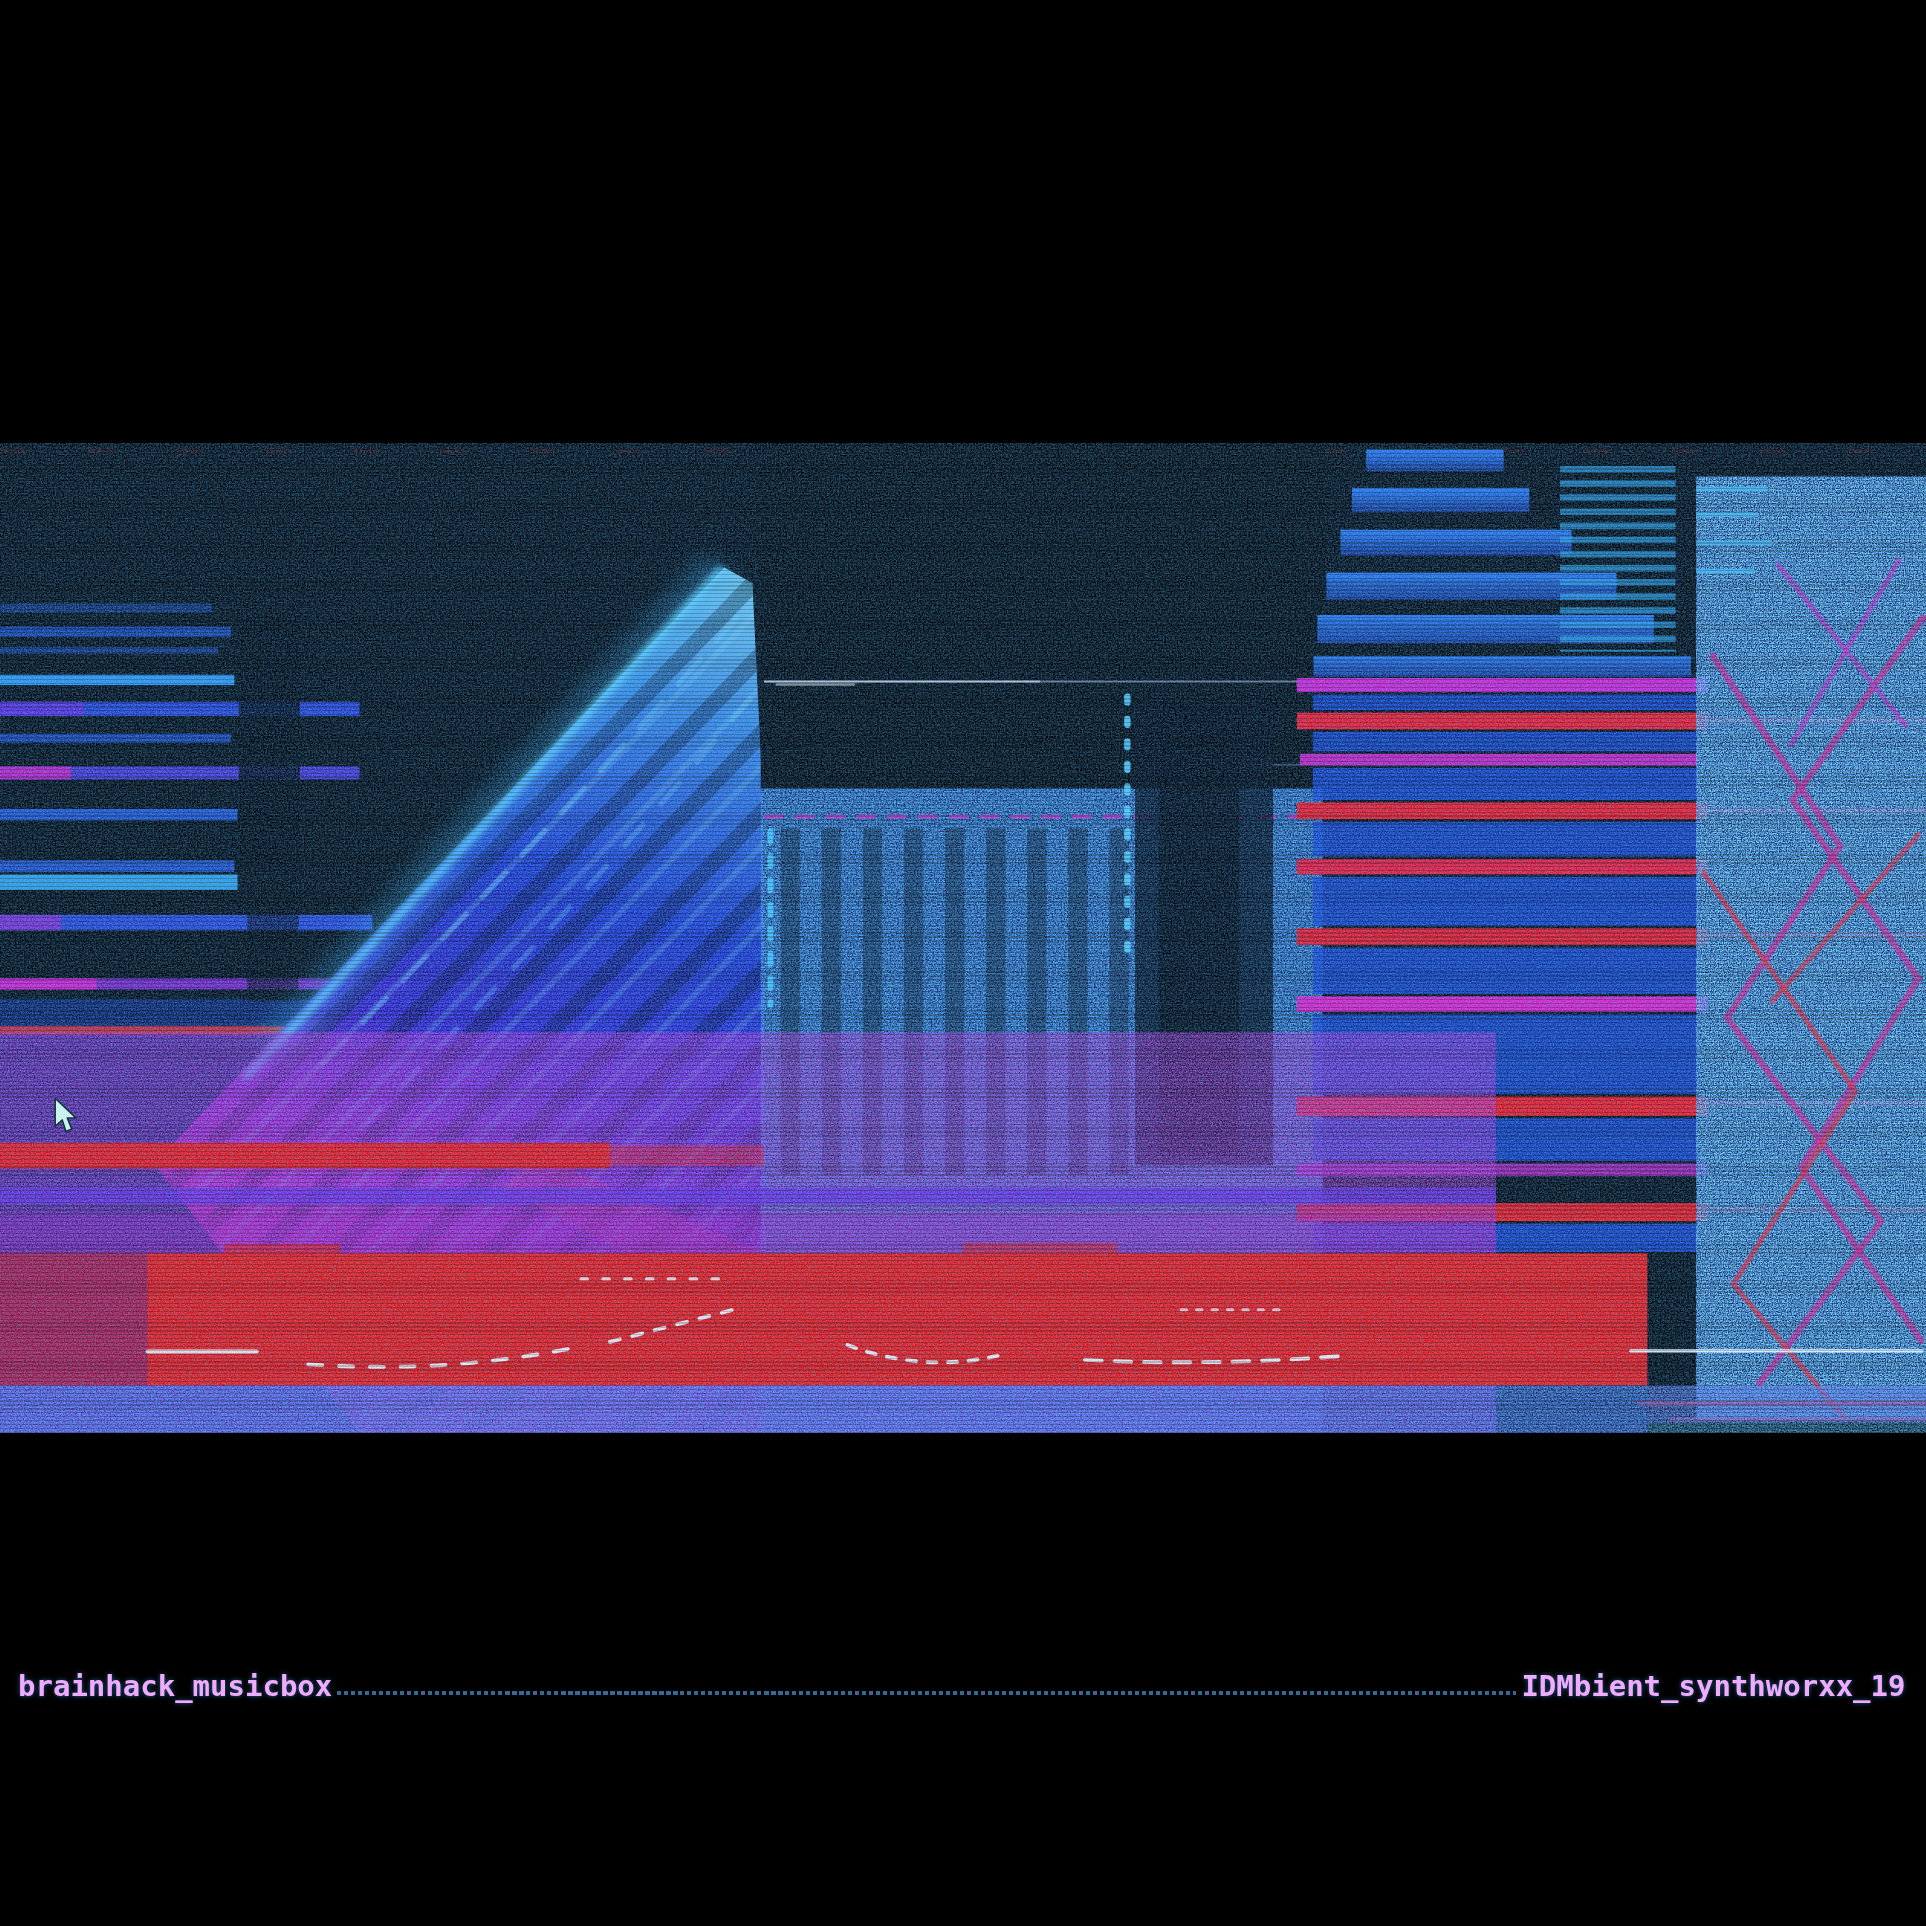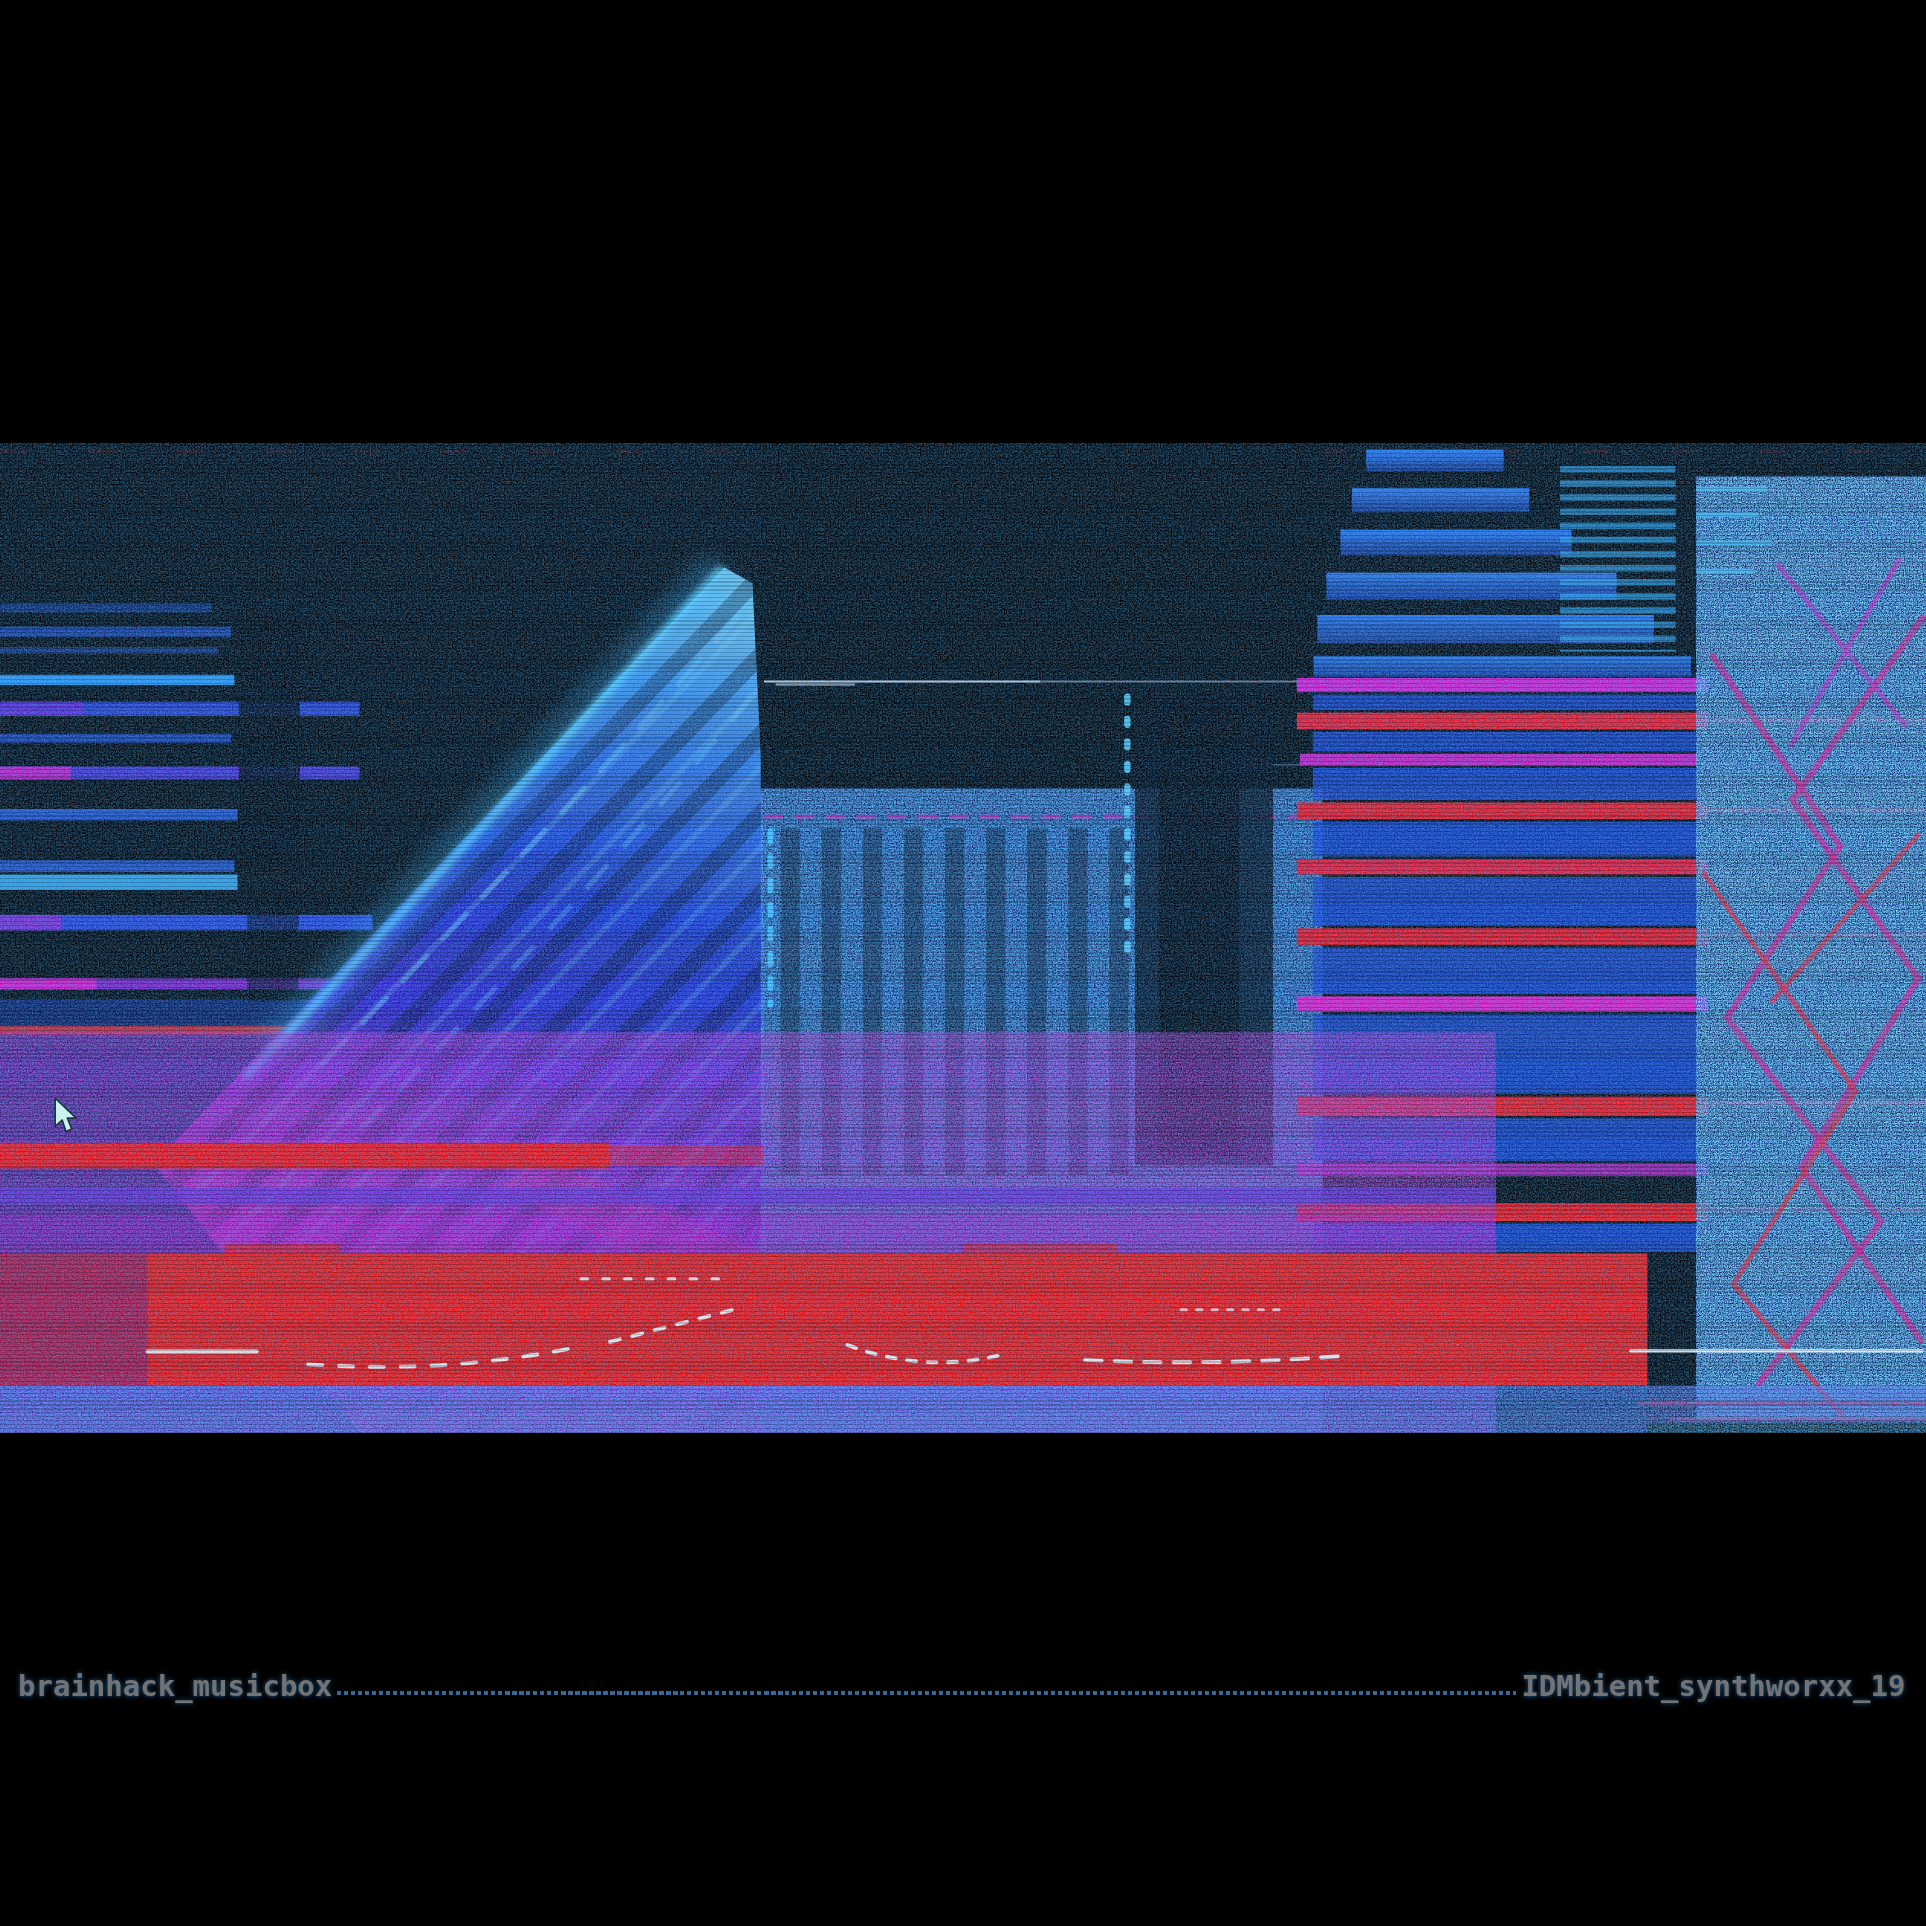--- a/index.html
+++ b/index.html
@@ -6,21 +6,21 @@
   .stage{position:relative;width:1926px;height:1926px;background:#000;overflow:hidden;
          font-family:"DejaVu Sans Mono","Liberation Mono",monospace;}
   .spec-wrap{position:absolute;left:0;top:443px;width:1926px;height:990px;}
   .spec-wrap svg{display:block;width:1926px;height:990px;}
   .scanlines{position:absolute;left:0;top:443px;width:1926px;height:990px;
              background:repeating-linear-gradient(0deg, rgba(0,0,0,0.20) 0 1.3px, rgba(0,0,0,0) 1.3px 3.9px);
              pointer-events:none;}
   .cursor{position:absolute;left:53px;top:1097px;width:26px;height:37px;}
   .footer{position:absolute;left:18px;right:20.5px;top:1665px;height:39px;
           display:flex;align-items:flex-end;}
-  .track-label{font-weight:bold;font-size:29px;line-height:36px;color:#737373;
+  .track-label{font-weight:bold;font-size:29px;line-height:36px;color:#f0abfc;
                text-shadow:0 0 5.8px rgba(64,156,232,0.55), 0 1.3px 1.3px rgba(5,20,50,0.8);
                white-space:nowrap;}
   .leader{flex:1;height:3.9px;margin:0 5.1px 9px 5.1px;opacity:.85;
           background:repeating-linear-gradient(90deg,#3b7cb4 0 4.5px, rgba(0,0,0,0) 4.5px 7px);}
 </style>
 </head>
 <body>
 
 <div class="stage">
 

